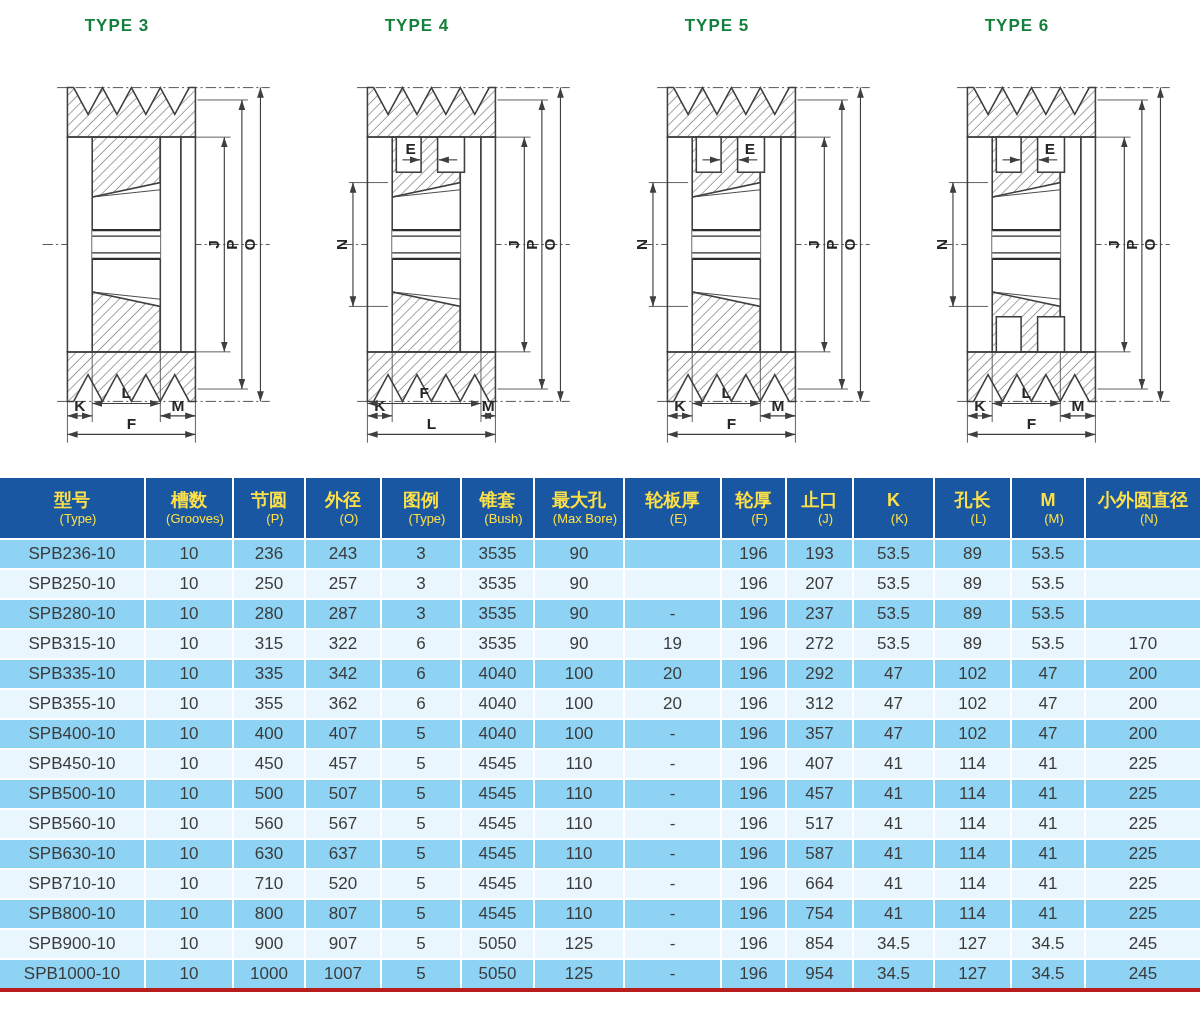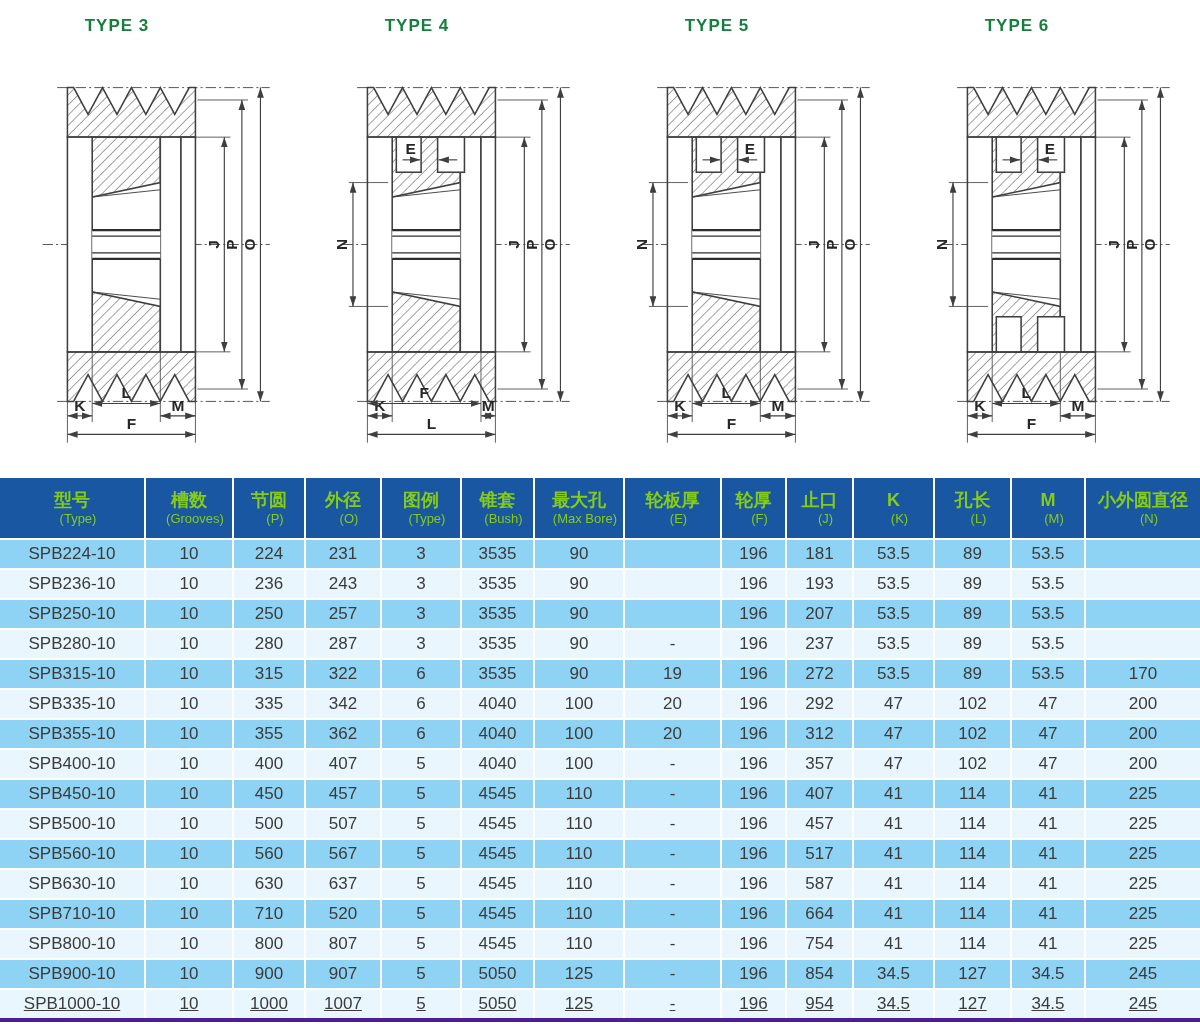--- a/index.html
+++ b/index.html
@@ -23,27 +23,27 @@
   .plate{fill:#ffffff;stroke:#3f3f3f;stroke-width:1.5;}
   .hatched{stroke:#3f3f3f;stroke-width:1.5;}
   .dashdot{stroke:#4a4a4a;stroke-width:0.9;fill:none;stroke-dasharray:10 3 2 3;}
   .bold-line{stroke:#2e2e2e;stroke-width:2.2;}
   .mid-line{stroke:#2e2e2e;stroke-width:1.2;}
   
   table{border-collapse:collapse;table-layout:fixed;width:1200px;}
   th,td{border-right:2px solid #ffffff;border-bottom:2px solid #ffffff;
         text-align:center;padding:0;overflow:hidden;white-space:nowrap;}
   th:last-child,td:last-child{border-right:none;}
-  thead th{background:#1a57a3;color:#84cc16;height:60px;vertical-align:middle;}
+  thead th{background:#1a57a3;color:#fde047;height:60px;vertical-align:middle;}
   .zh{display:block;font-size:18px;font-weight:bold;line-height:1.3;}
   .en{display:block;font-size:13px;font-weight:normal;line-height:1.15;margin-left:12px;}
   tbody td{height:28px;font-size:17px;color:#3b3b3b;}
   tbody tr:nth-child(odd) td{background:#8ed2f4;}
   tbody tr:nth-child(even) td{background:#e9f6fd;}
-  tbody tr:last-child td{border-bottom:4px solid #4c1d95;text-decoration:underline;}
+  tbody tr:last-child td{border-bottom:4px solid #b91c1c;}
 </style>
 </head>
 <body>
 
 <div class="diagrams" id="diagrams">
     <div class="panel">
       <div class="panel-title">TYPE 3</div>
       <svg viewBox="0 0 248 400" width="256" height="413">
         <defs>
     <pattern id="h0" width="7" height="7" patternUnits="userSpaceOnUse" patternTransform="rotate(45)">
@@ -357,36 +357,20 @@
           <span class="en">(M)</span>
         </th>
         <th>
           <span class="zh">小外圆直径</span>
           <span class="en">(N)</span>
         </th>
       </tr>
     </thead>
   <tbody id="body-rows">
       <tr>
-        <td>SPB224-10</td>
-        <td>10</td>
-        <td>224</td>
-        <td>231</td>
-        <td>3</td>
-        <td>3535</td>
-        <td>90</td>
-        <td></td>
-        <td>196</td>
-        <td>181</td>
-        <td>53.5</td>
-        <td>89</td>
-        <td>53.5</td>
-        <td></td>
-      </tr>
-      <tr>
         <td>SPB236-10</td>
         <td>10</td>
         <td>236</td>
         <td>243</td>
         <td>3</td>
         <td>3535</td>
         <td>90</td>
         <td></td>
         <td>196</td>
         <td>193</td>

